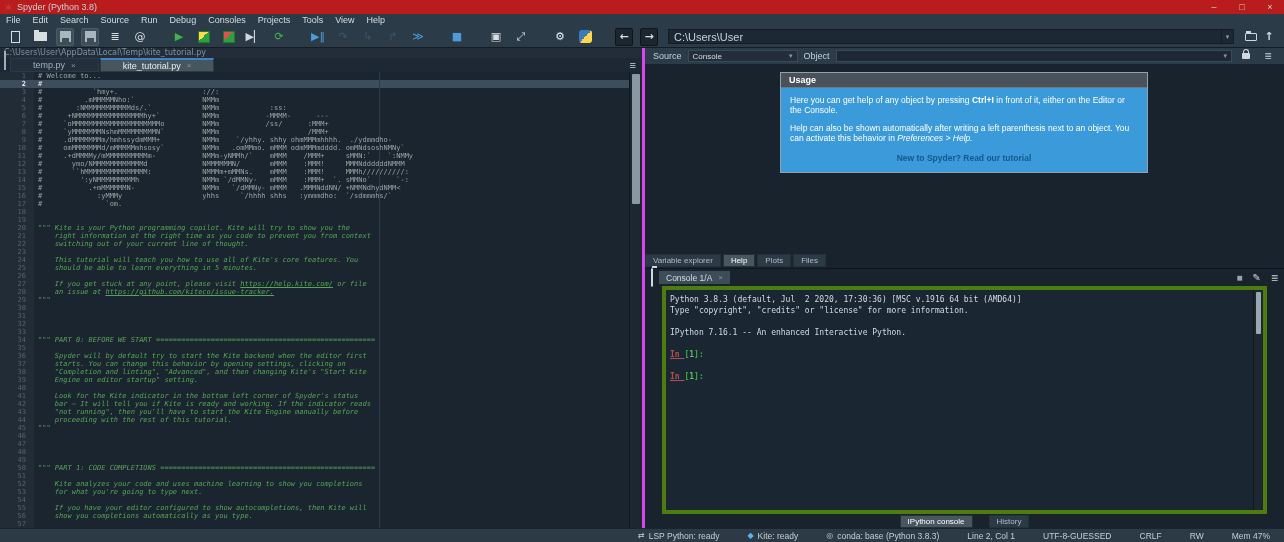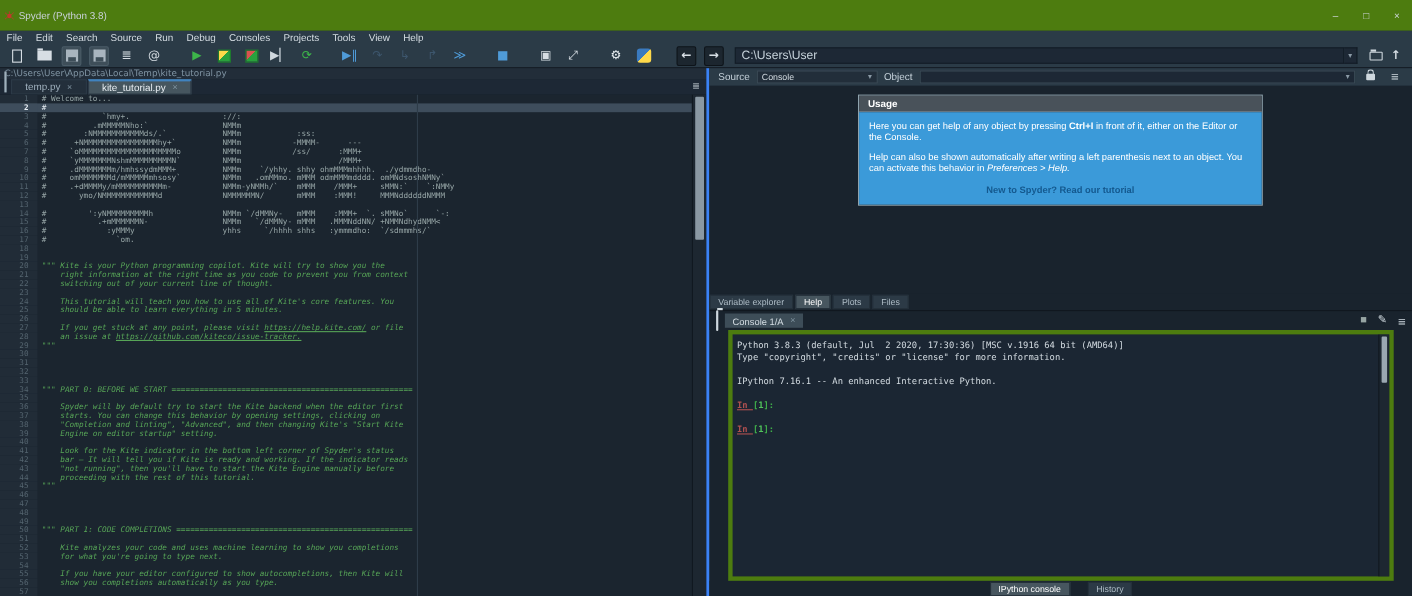--- a/index.html
+++ b/index.html
@@ -1,18 +1,18 @@
 <!DOCTYPE html>
 <html><head>
 <meta charset="utf-8">
 <style>
   * { margin:0; padding:0; box-sizing:border-box; }
   html,body { width:1284px; height:542px; overflow:hidden; background:#19232d;
     font-family:"Liberation Sans","DejaVu Sans",sans-serif; }
-  .titlebar { height:28px; background:#4d7c0f; display:flex; align-items:center;
+  .titlebar { height:14px; background:#b91c1c; display:flex; align-items:center;
     color:#c9d1d9; font-size:9px; padding-left:4px; }
   .titlebar .title { margin-left:4px; }
   .win-controls { margin-left:auto; display:flex; }
   .win-btn { width:28px; text-align:center; font-size:9px; color:#cfd6dc; cursor:default; }
   .menubar { height:12px; background:#2b3b47; display:flex; align-items:center;
     gap:12px; padding-left:6px; font-size:9px; color:#d5dde3; }
   .menu-item { cursor:default; }
   .toolbar { height:22px; background:#2b3b47; border-bottom:1px solid #141c24;
     display:flex; align-items:center; padding:0 6px; }
   .tb-icons { display:flex; align-items:center; gap:7px; }
@@ -34,26 +34,26 @@
   .shape-lock { width:8px; height:6px; background:#cfd8de; border-radius:1px; position:relative; }
   .shape-lock::before { content:""; position:absolute; top:-4px; left:1px; width:4px; height:4px;
     border:1px solid #cfd8de; border-bottom:none; border-radius:3px 3px 0 0; }
   .shape-pages { width:11px; height:9px; border:1px solid #9fb0bb; position:relative; background:#2b3b47; }
   .shape-pages::before { content:""; position:absolute; left:1px; right:1px; top:2px; border-top:1px solid #9fb0bb; }
   .path-field { flex:1; height:15px; margin-left:10px; background:#1d2835; border:1px solid #131d27;
     color:#c6d2da; font-size:11px; padding:0 5px; outline:none; }
   .path-caret { width:12px; height:15px; background:#1d2835; border:1px solid #131d27; border-left:none;
     color:#8b9aa6; font-size:7px; display:flex; align-items:center; justify-content:center; }
   .main { display:flex; height:480px; }
-  .editor-pane { width:645px; border-right:3px solid #3b82f6; display:flex; flex-direction:column; background:#19232d; }
+  .editor-pane { width:645px; border-right:3px solid #d946ef; display:flex; flex-direction:column; background:#19232d; }
   .breadcrumb { height:10px; font-size:8px; color:#7f93a2; background:#222d39; padding-left:4px; line-height:10px;
     font-family:"DejaVu Sans",sans-serif; }
   .tabbar { height:14px; background:#1d2835; display:flex; align-items:flex-end; padding-left:2px; }
   .tabbar-lefticon { margin:0 4px 2px 2px; }
-  .ed-tab { height:14px; display:flex; align-items:center; font-size:9px; padding:0 12px;
+  .ed-tab { height:14px; display:flex; align-items:center; font-size:9px; padding:0 22px;
     background:#232f3b; border:1px solid #2c3a47; color:#9fb0bd; margin-right:1px; }
   .ed-tab.active { background:#46565f; color:#e8eef2; border-top:2px solid #4083bf; }
   .tab-close { margin-left:6px; color:#8296a3; font-size:8px; }
   .tab-hamburger { margin-left:auto; margin-right:6px; color:#cfd8de; font-size:11px; align-self:center; }
   .editor { position:relative; height:456px; background:#1b252f; overflow:hidden;
     font-family:"DejaVu Sans Mono",monospace; font-size:7px; }
   .ed-rows { position:absolute; left:0; top:0; right:13px; }
   .ed-row { display:flex; height:8px; line-height:8px; }
   .ed-num { width:34px; min-width:34px; text-align:right; padding-right:8px; color:#54646f; background:#212c37; }
   .ed-code { white-space:pre; padding-left:4px; }
@@ -246,20 +246,21 @@
           <div class="ed-row">
             <span class="ed-num">11</span>
             <span class="ed-code tk-c">#     .+dMMMMy/mMMMMMMMMMMm-           NMMm-yNMMh/`    mMMM    /MMM+     sMMN:`    `:NMMy</span>
           </div>
           <div class="ed-row">
             <span class="ed-num">12</span>
             <span class="ed-code tk-c">#       ymo/NMMMMMMMMMMMMd             NMMMMMMN/       mMMM    :MMM!     MMMNddddddNMMM</span>
           </div>
           <div class="ed-row">
             <span class="ed-num">13</span>
+            <span class="ed-code tk-c">#       ``hMMMMMMMMMMMMMMM:            NMMMm+mMMNs.    mMMM    :MMM!     MMMh//////////:</span>
           </div>
           <div class="ed-row">
             <span class="ed-num">14</span>
             <span class="ed-code tk-c">#         ':yNMMMMMMMMMh               NMMm `/dMMNy-   mMMM    :MMM+  `. sMMNo`      `-:</span>
           </div>
           <div class="ed-row">
             <span class="ed-num">15</span>
             <span class="ed-code tk-c">#           .+mMMMMMMN-                NMMm   `/dMMNy- mMMM   .MMMNddNN/ +NMMNdhydNMM&lt;</span>
           </div>
           <div class="ed-row">

